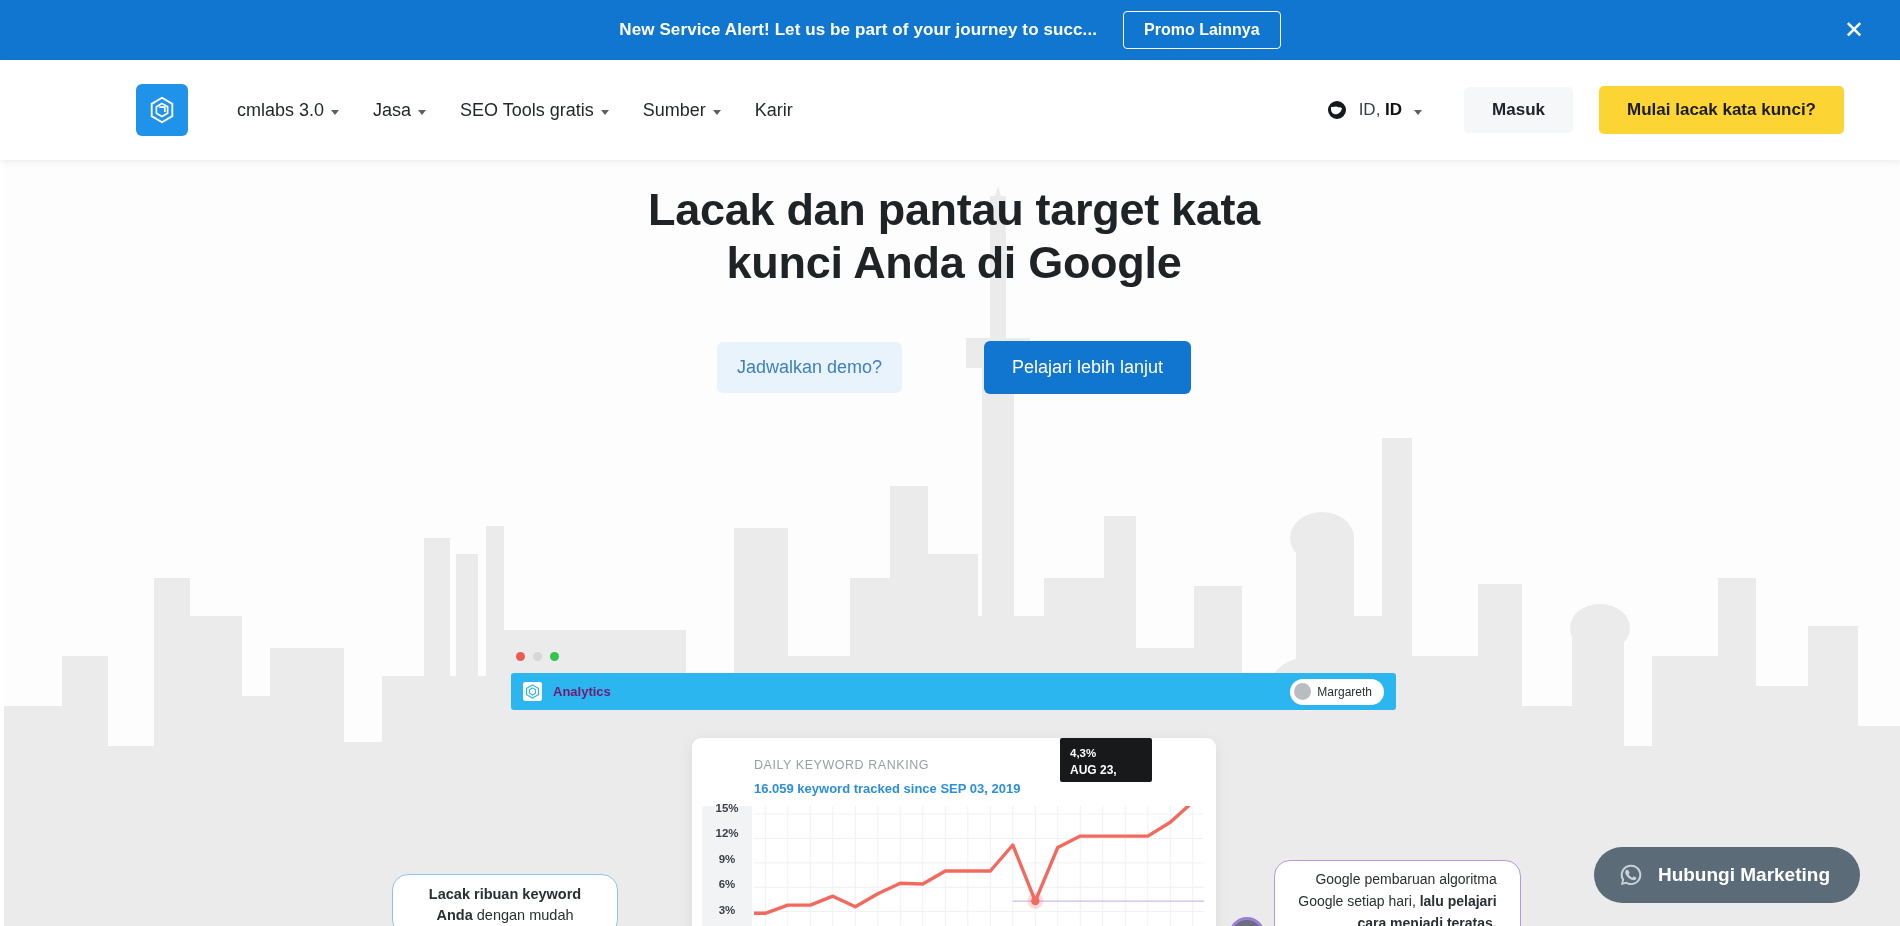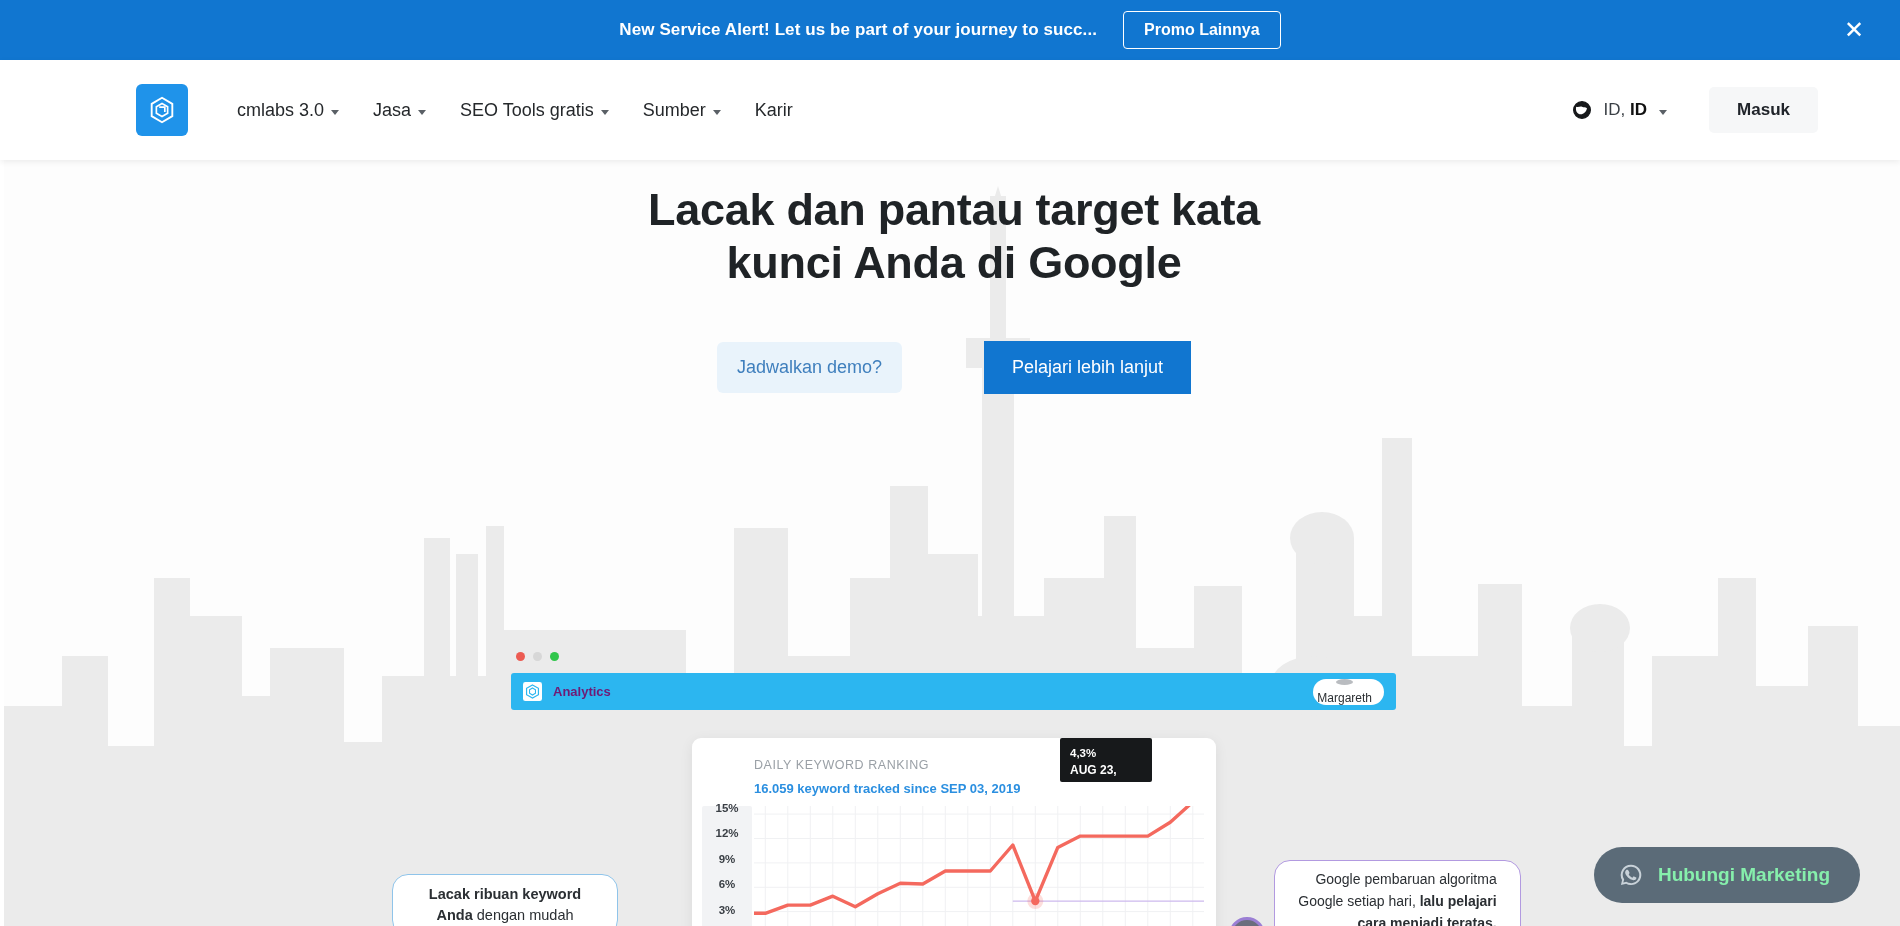--- a/index.html
+++ b/index.html
@@ -106,21 +106,21 @@
     margin: 52px auto 0; width: 560px;
     display: flex; justify-content: center; align-items: center; gap: 82px;
   }
   .btn-demo {
     background: #e9f3fb; color: #3f7fbd; border: none;
     font-size: 18px; padding: 15px 20px; border-radius: 6px; cursor: pointer;
     font-family: "Liberation Sans", sans-serif; white-space: nowrap;
   }
   .btn-learn {
     background: #1176d0; color: #ffffff; border: none;
-    font-size: 18px; padding: 16px 28px; border-radius: 0; cursor: pointer;
+    font-size: 18px; padding: 16px 28px; border-radius: 6px; cursor: pointer;
     font-family: "Liberation Sans", sans-serif; white-space: nowrap;
   }
 
   
   .mock { position: absolute; z-index: 6; }
   .dots { position: absolute; left: 512px; top: 492px; display: flex; gap: 8px; z-index: 7; }
   .dot { width: 9px; height: 9px; border-radius: 50%; }
   .dot.r { background: #ec5b52; }
   .dot.y { background: #d7d7d7; }
   .dot.g { background: #30c64b; }
@@ -128,21 +128,21 @@
   .appbar {
     left: 507px; top: 513px; width: 885px; height: 37px;
     background: #2cb6f0; border-radius: 3px;
     display: flex; align-items: center; padding: 0 12px;
   }
   .appbar-logo { width: 19px; height: 19px; flex: none; }
   .appbar-title { color: #701a75; font-size: 13px; font-weight: 700; margin-left: 11px; }
   .user-chip {
     margin-left: auto; background: #ffffff; border-radius: 20px;
     height: 26px; display: flex; align-items: center; gap: 6px;
-    padding: 0 12px 0 4px; cursor: pointer; flex-direction: column;
+    padding: 0 12px 0 4px; cursor: pointer;
   }
   .user-dot { width: 17px; height: 17px; border-radius: 50%; background: #b9bcc0; }
   .user-name { font-size: 12px; color: #2b2f33; font-weight: 400; }
 
   .chart-card {
     left: 688px; top: 578px; width: 524px; height: 242px;
     background: #ffffff; border-radius: 9px;
     box-shadow: 0 3px 14px rgba(0,0,0,.07);
   }
   .chart-kicker {
@@ -197,21 +197,21 @@
   .av3 { left: 1225px; top: 757px; width: 36px; height: 36px;
          background: #6b6e7d; border: 3px solid #9b7fd4; }
 
   
   .wa {
     position: absolute; right: 40px; bottom: 23px;
     height: 56px; border-radius: 28px; background: #5b6b78;
     display: flex; align-items: center; gap: 14px;
     padding: 0 30px 0 24px; cursor: pointer; z-index: 30;
   }
-  .wa-label { color: #86efac; font-size: 19px; font-weight: 700; white-space: nowrap; }
+  .wa-label { color: #ffffff; font-size: 19px; font-weight: 700; white-space: nowrap; }
 </style>
 </head>
 <body>
 
 <div class="promo-bar">
   <span class="promo-text">New Service Alert! Let us be part of your journey to succ...</span>
   <button class="promo-btn">Promo Lainnya</button>
   <button class="promo-close">✕</button>
 </div>
 
@@ -250,20 +250,21 @@
     <div class="lang">
       <svg class="globe" viewBox="0 0 24 24">
         <circle cx="12" cy="12" r="10" fill="#16181a"></circle>
         <path d="M5 8c3 1 5-1 7 0s4 0 6 2c-1 5-5 8-9 7-3-1-5-4-4-9z" fill="#ffffff"></path>
         <circle cx="12" cy="12" r="10" fill="none" stroke="#16181a" stroke-width="1.6"></circle>
       </svg>
       <span class="lang-code"><span>ID,</span> <b>ID</b></span>
       <i class="chev"></i>
     </div>
     <button class="btn-masuk">Masuk</button>
+    <button class="btn-cta">Mulai lacak kata kunci?</button>
   </div>
 </div>
 
 <div class="hero">
 
   <svg class="city" viewBox="0 0 1900 740" preserveAspectRatio="none">
     <g fill="#ebebeb">
       <rect x="0" y="520" width="70" height="220"></rect>
       <rect x="58" y="470" width="46" height="270"></rect>
       <rect x="96" y="560" width="58" height="180"></rect>

